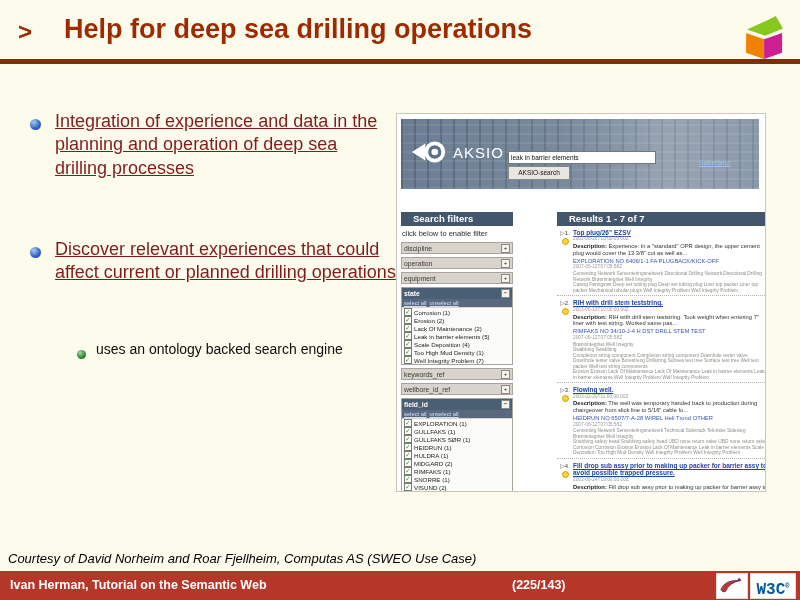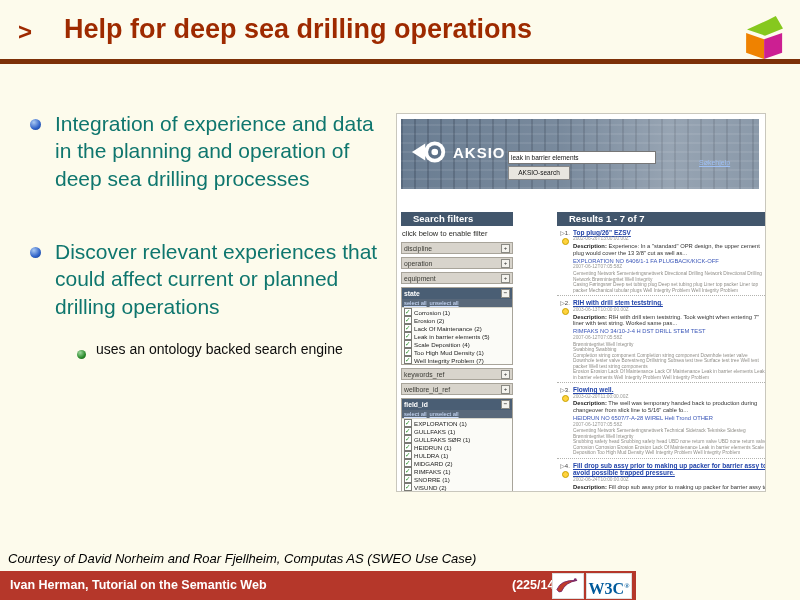--- a/index.html
+++ b/index.html
@@ -11,34 +11,34 @@
   .chevron{position:absolute;left:18px;top:8px;font-size:24px;font-weight:bold;color:#9e2a00;}
   .page-title{position:absolute;left:64px;top:4px;font-size:27px;font-weight:bold;color:#9e2a00;}
   .title-rule{position:absolute;left:0;top:59px;width:800px;height:5px;background:#7d3008;}
   .cube-icon{position:absolute;right:8px;top:4px;}
 
   
   .bullet-dot{position:absolute;width:11px;height:11px;border-radius:50%;
     background:radial-gradient(circle at 35% 30%,#a9c8f2,#2f62c8 60%,#123a86);}
   .bullet-dot.green{width:9px;height:9px;
     background:radial-gradient(circle at 35% 30%,#9fd89f,#2a8a2a 60%,#115511);}
-  .bullet-text{position:absolute;font-size:21px;line-height:1.3;color:#0f766e;}
+  .bullet-text{position:absolute;font-size:18px;line-height:1.3;color:#7f1d1d;text-decoration:underline;}
   .sub-bullet-text{position:absolute;font-size:14px;line-height:1.25;color:#0d0d0d;}
 
   
   .app{position:absolute;left:396px;top:113px;width:368px;height:377px;background:#ffffff;
        border:1px solid #c9c7bd;overflow:hidden;}
   .app-header{position:absolute;left:4px;top:5px;width:358px;height:70px;
     background:
       linear-gradient(90deg,rgba(255,255,255,0) 0%,rgba(255,255,255,0.10) 45%,rgba(255,255,255,0.30) 75%,rgba(255,255,255,0.22) 100%),
       repeating-linear-gradient(90deg,rgba(25,35,52,0.22) 0 2px,rgba(0,0,0,0) 2px 13px),
       repeating-linear-gradient(0deg,rgba(255,255,255,0.08) 0 2px,rgba(0,0,0,0) 2px 9px),
       #6a7d92;}
   .aksio-logo{position:absolute;left:10px;top:20px;display:flex;align-items:center;gap:4px;}
-  .aksio-name{color:#fff;font-size:15px;font-weight:bold;letter-spacing:1px;}
+  .aksio-name{color:#fff;font-size:15px;font-weight:normal;letter-spacing:1px;}
   .app-search-input{position:absolute;left:107px;top:32px;width:142px;height:11px;border:1px solid #777;
     background:#fff;font-size:6.5px;padding:0 2px;color:#111;}
   .app-search-btn{position:absolute;left:107px;top:47px;width:60px;height:12px;background:#e8e6e0;
     border:1px solid #888;font-size:6.5px;color:#111;text-align:center;line-height:12px;}
   .app-help-link{position:absolute;left:298px;top:40px;font-size:7px;color:#9fc0f5;text-decoration:underline;}
 
   
   .filters{position:absolute;left:4px;top:98px;width:112px;}
   .panel-titlebar{height:14px;background:#42566c;color:#fff;font-size:9.5px;font-weight:bold;
     line-height:14px;padding-left:12px;}
@@ -70,27 +70,27 @@
   .rdesc .dlabel{font-weight:bold;color:#222;}
   .rmeta{font-size:5.8px;color:#3a56b8;line-height:1.2;}
   .rtags{font-size:4.8px;color:#908e88;white-space:pre-line;line-height:1.15;margin-top:1px;}
   .r-score{width:30px;flex:0 0 auto;text-align:right;font-size:6px;}
   .pct{color:#222;}
   .slink{display:block;color:#3b52b4;text-decoration:underline;font-size:5.5px;line-height:1.25;}
 
   
   .courtesy{position:absolute;left:8px;top:551px;font-size:13px;font-style:italic;color:#000;}
   .courtesy a{color:#000000;text-decoration:none;}
-  .bottom-bar{position:absolute;left:0;top:571px;width:636px;height:29px;background:#b5372a;}
+  .bottom-bar{position:absolute;left:0;top:571px;width:800px;height:29px;background:#b5372a;}
   .bb-left{position:absolute;left:10px;top:7px;color:#fff;font-size:12.5px;font-weight:bold;}
   .bb-page{position:absolute;left:512px;top:7px;color:#fff;font-size:12.5px;font-weight:bold;}
   .logo-box{position:absolute;top:2px;background:#fff;border:1px solid #ddd;}
   .sweo-box{right:52px;width:30px;height:24px;}
   .w3c-box{right:4px;width:44px;height:24px;text-align:center;}
-  .w3c-text{color:#005a9c;font-size:16px;font-weight:bold;line-height:24px;font-family:Liberation Serif, serif;margin-top:36px;}
+  .w3c-text{color:#005a9c;font-size:16px;font-weight:bold;line-height:24px;font-family:Liberation Mono, monospace;margin-top:36px;}
   .w3c-reg{font-size:7px;vertical-align:super;}
   a{cursor:pointer;}
 </style>
 </head>
 <body>
 
 <div id="slide">
 
   <div class="title-row">
     <span class="chevron">&gt;</span>

